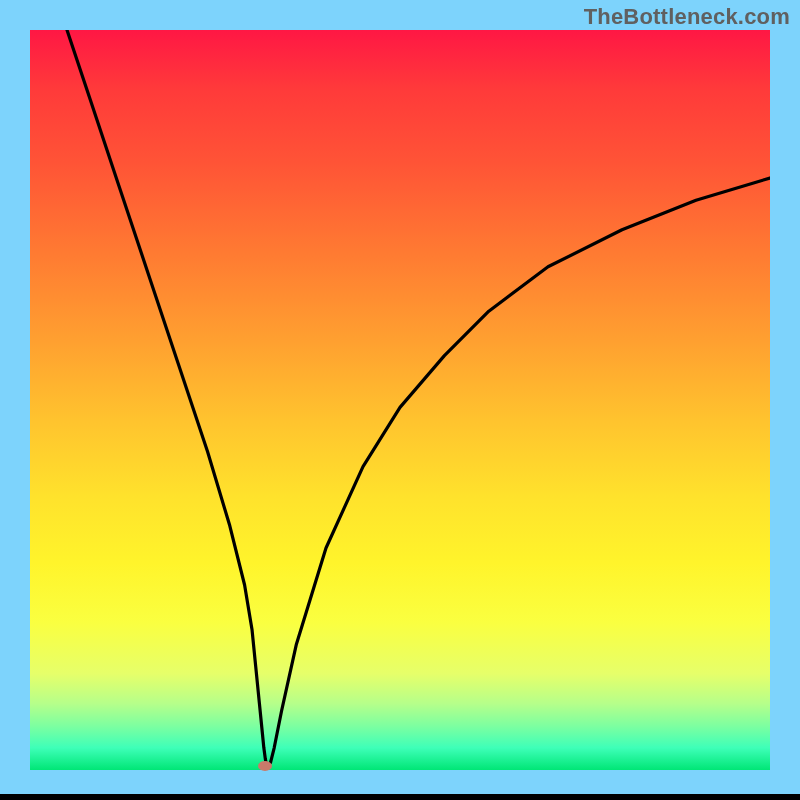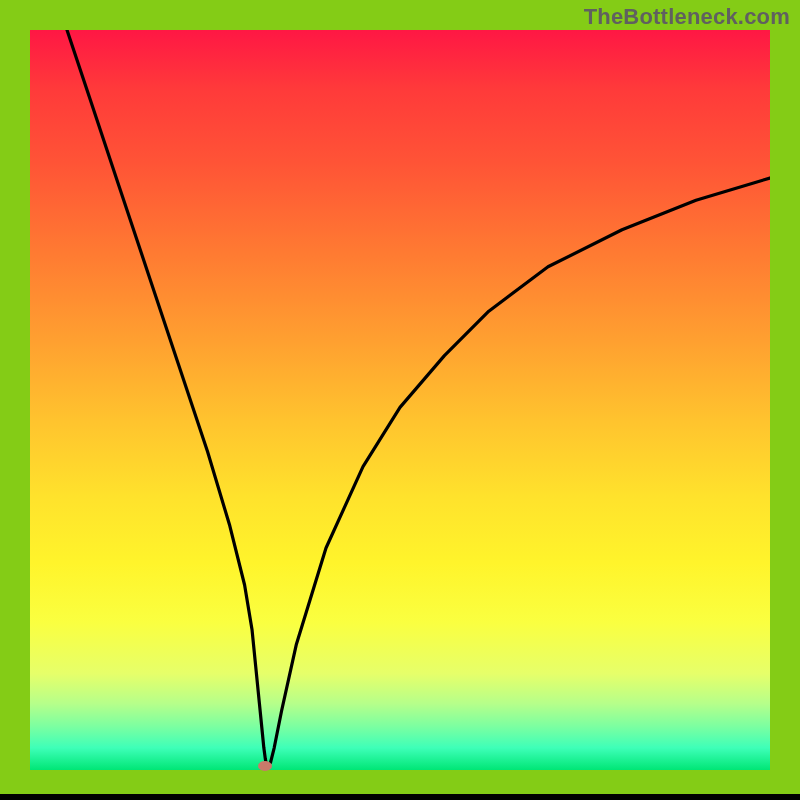--- a/index.html
+++ b/index.html
@@ -8,21 +8,21 @@
     width: 800px;
     height: 800px;
     overflow: hidden;
     background: #000;
     font-family: Arial, Helvetica, sans-serif;
   }
   .stage {
     position: relative;
     width: 800px;
     height: 794px;
-    background: #84cc16;
+    background: #7dd3fc;
     text-decoration: underline;
   }
   .watermark {
     position: absolute;
     top: 4px;
     right: 10px;
     color: #606060;
     font-size: 22px;
     font-weight: 600;
     letter-spacing: 0.2px;

